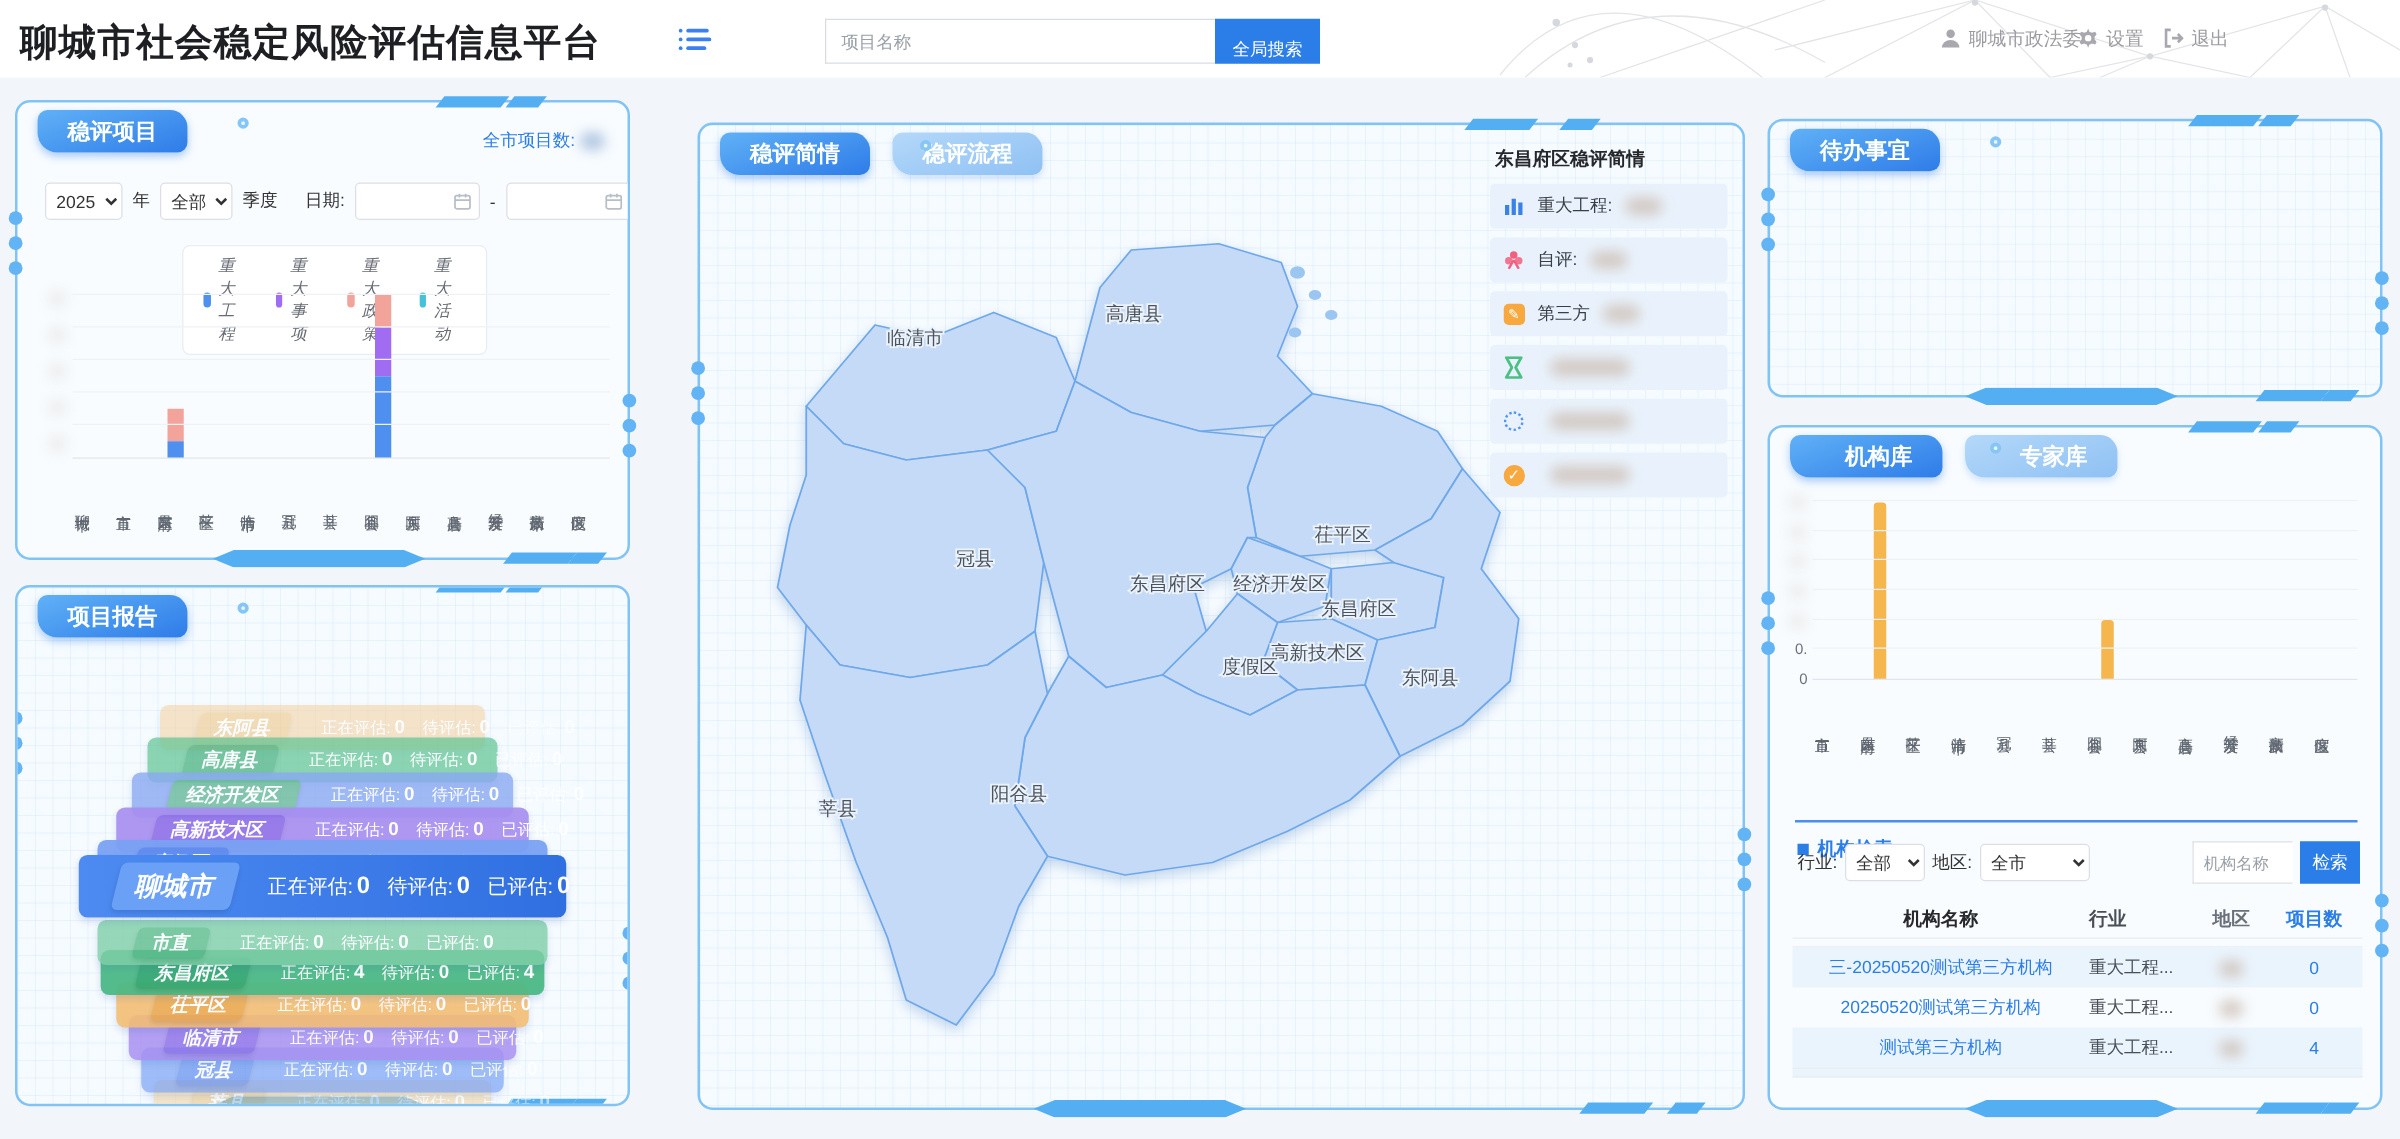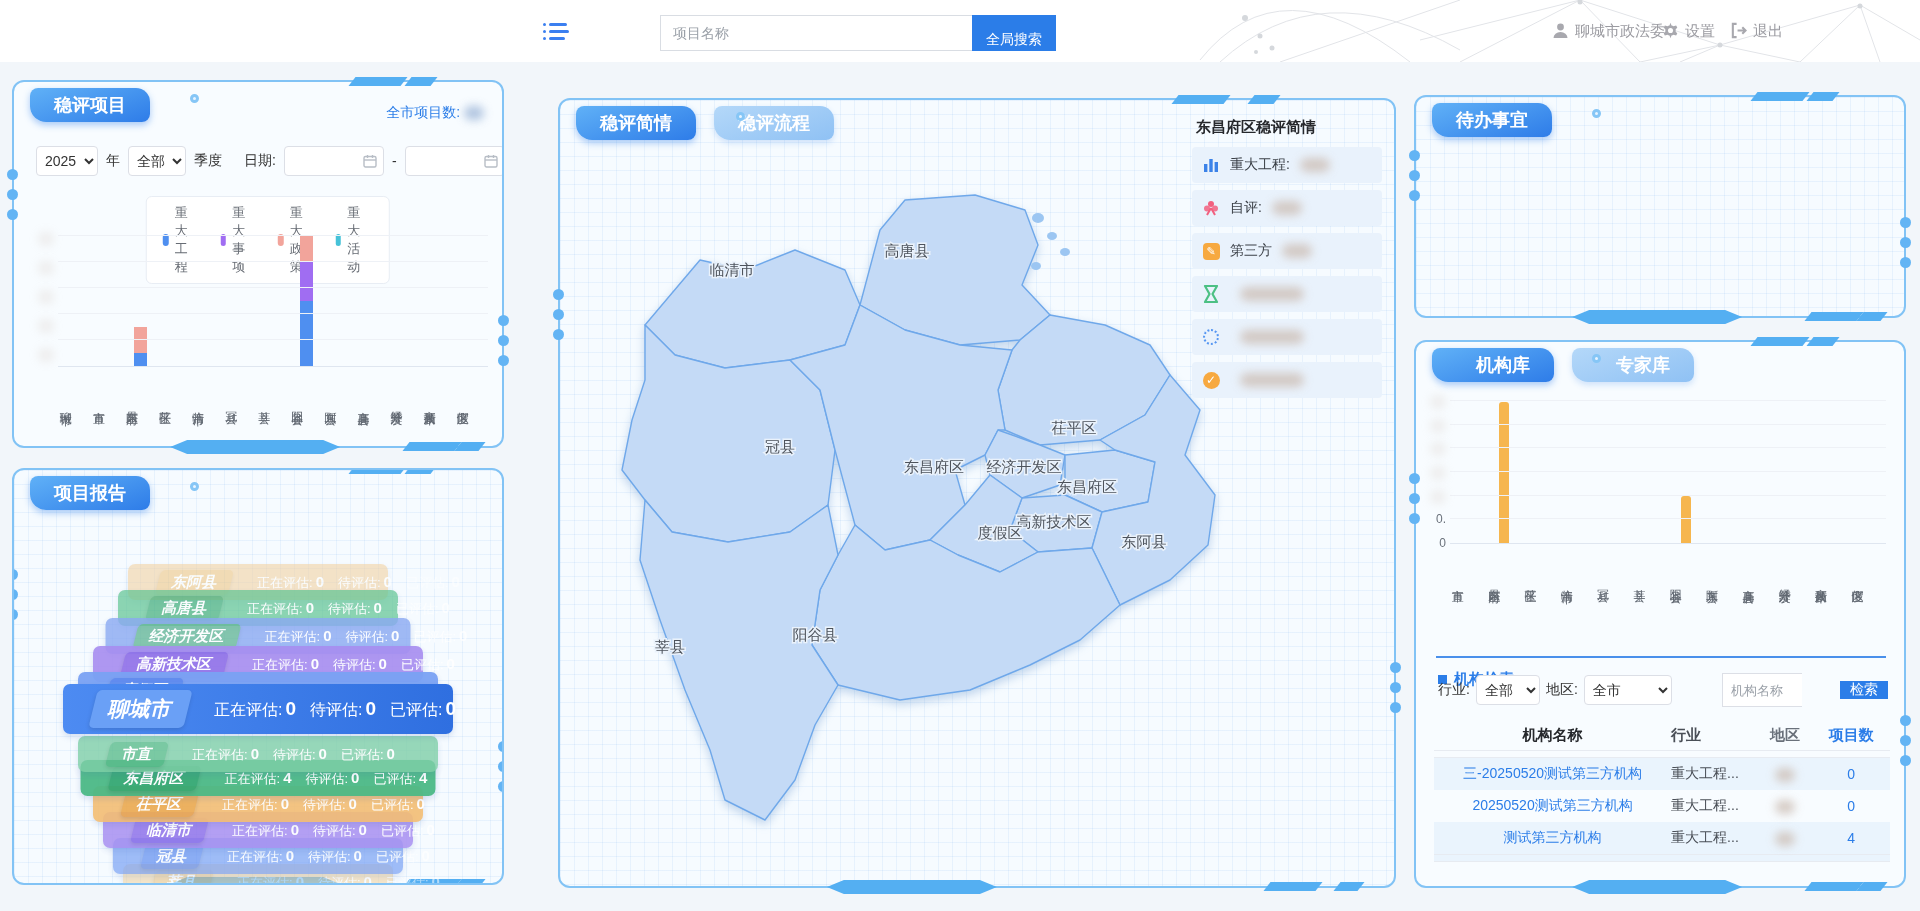--- a/index.html
+++ b/index.html
@@ -49,21 +49,21 @@
 
   
   #panel-projects { left:12px; top:80px; width:492px; height:368px; }
   #proj-total { position:absolute; right:18px; top:22px; font-size:14px; color:#2b7de8; }
   #proj-filters { position:absolute; left:0; top:62px; width:100%; height:34px; display:flex; align-items:center; gap:8px; padding-left:22px; overflow:hidden; white-space:nowrap; }
   #proj-filters label { font-size:14px; color:#333; }
   .sel { height:30px; border:1px solid #dcdfe6; border-radius:4px; background:#fff; font-size:14px; color:#333; padding:0 4px; width:68px; }
   .date-input { position:relative; width:100px; height:30px; border:1px solid #dcdfe6; border-radius:4px; background:#fff; flex:none; }
   .date-input svg { position:absolute; right:6px; top:7px; }
   #legend-box { position:absolute; left:50%; transform:translateX(-46%); top:114px; border:1px solid #e8edf4; border-radius:6px; background:#fff; padding:7px 16px; display:flex; gap:20px; }
-  .lg-item { display:flex; align-items:center; gap:6px; font-size:13px; color:#676c74; cursor:pointer; }
+  .lg-item { display:flex; align-items:center; gap:6px; font-size:13px; color:#676c74; cursor:pointer;font-style:italic; }
   .lg-sq { width:12px; height:12px; border-radius:3px; }
   #chart1 { position:absolute; left:44px; top:152px; width:430px; height:133px; border-bottom:1px solid #dfe6f0; }
   .gridline { position:absolute; left:0; width:100%; height:1px; background:#eef1f6; }
   #chart1-slots, #chart2-slots { position:absolute; left:0; top:0; width:100%; height:100%; display:flex; }
   .slot { flex:1; display:flex; flex-direction:column; justify-content:flex-end; align-items:center; }
   .seg { width:13px; }
   #chart1-xlabels { position:absolute; left:44px; top:290px; width:430px; display:flex; }
   .xlab { flex:1; text-align:center; font-size:12px; color:#5f6670; writing-mode:vertical-lr; text-orientation:upright; margin:0 auto; letter-spacing:1px; line-height:1.15; height:62px; }
   .yblobs { position:absolute; display:flex; flex-direction:column; justify-content:space-between; align-items:flex-end; }
 
@@ -102,21 +102,21 @@
   #chart2 { position:absolute; left:34px; top:60px; width:436px; height:142px; border-bottom:1px solid #dfe6f0; }
   #chart2-xlabels { position:absolute; left:34px; top:208px; width:436px; display:flex; }
   #chart2-ylabels { position:absolute; left:8px; top:52px; height:150px; width:22px; }
   #chart2-ylabels span { position:absolute; right:0; font-size:12px; color:#6a717b; }
   #org-search-title { position:absolute; left:22px; top:288px; font-size:15px; color:#2b7de8; font-weight:bold; display:flex; align-items:center; gap:7px;margin-top:40px; }
   #org-search-title i { width:9px; height:9px; background:#2b7de8; display:inline-block; }
   #org-hr { position:absolute; left:20px; top:314px; width:450px; height:2px; background:#2b7de8; opacity:.85; }
   #org-filter { position:absolute; left:22px; top:330px; width:450px; height:36px; display:flex; align-items:center; gap:6px; font-size:14px; color:#333; }
   #org-name-input { width:80px; height:34px; border:1px solid #dcdfe6; border-right:none; padding:0 8px; font-size:13px; outline:none; margin-left:auto; }
   #org-name-input::placeholder { color:#9aa0a8; }
-  #org-search-btn { height:18px; padding:0 10px; background:#2b7de8; color:#fff; border:none; font-size:14px; cursor:pointer;margin-left:32px; }
+  #org-search-btn { height:34px; padding:0 10px; background:#2b7de8; color:#fff; border:none; font-size:14px; cursor:pointer; }
   #org-table { position:absolute; left:18px; top:378px; width:456px; font-size:14px; }
   .trow { display:grid; grid-template-columns:52% 19% 12% 17%; align-items:center; min-height:32px; }
   .trow.head { font-weight:bold; color:#26282c; font-size:15px; min-height:30px; }
   .trow .c-name { text-align:center; }
   .trow .c-ind { text-align:left; color:#4a4f57; }
   .trow .c-reg { text-align:center; color:#6a717b; }
   .trow .c-cnt { text-align:center; color:#2b7de8; }
   .trow a { color:#2b7de8; text-decoration:none; cursor:pointer; }
   .tstrip { height:8px; border-top:1px solid #e7ebf1; border-bottom:1px solid #e7ebf1; }
   .trow.odd { background:#eaf4fd; }
@@ -137,20 +137,21 @@
     <g fill="#d5d8dc">
       <circle cx="85" cy="18" r="3"></circle>
         <circle cx="100" cy="36" r="2.5"></circle>
         <circle cx="112" cy="48" r="2.5"></circle>
       <circle cx="96" cy="52" r="2"></circle>
         <circle cx="420" cy="2" r="2.5"></circle>
         <circle cx="560" cy="45" r="2.5"></circle>
         <circle cx="700" cy="6" r="2.5"></circle>
     </g>
   </svg>
+  <div id="page-title">聊城市社会稳定风险评估信息平台</div>
   <div id="menu-icon">
     <div class="mrow">
         <i class="mdot"></i>
         <i class="mline"></i>
       </div>
     <div class="mrow">
         <i class="mdot"></i>
         <i class="mline"></i>
       </div>
     <div class="mrow">

